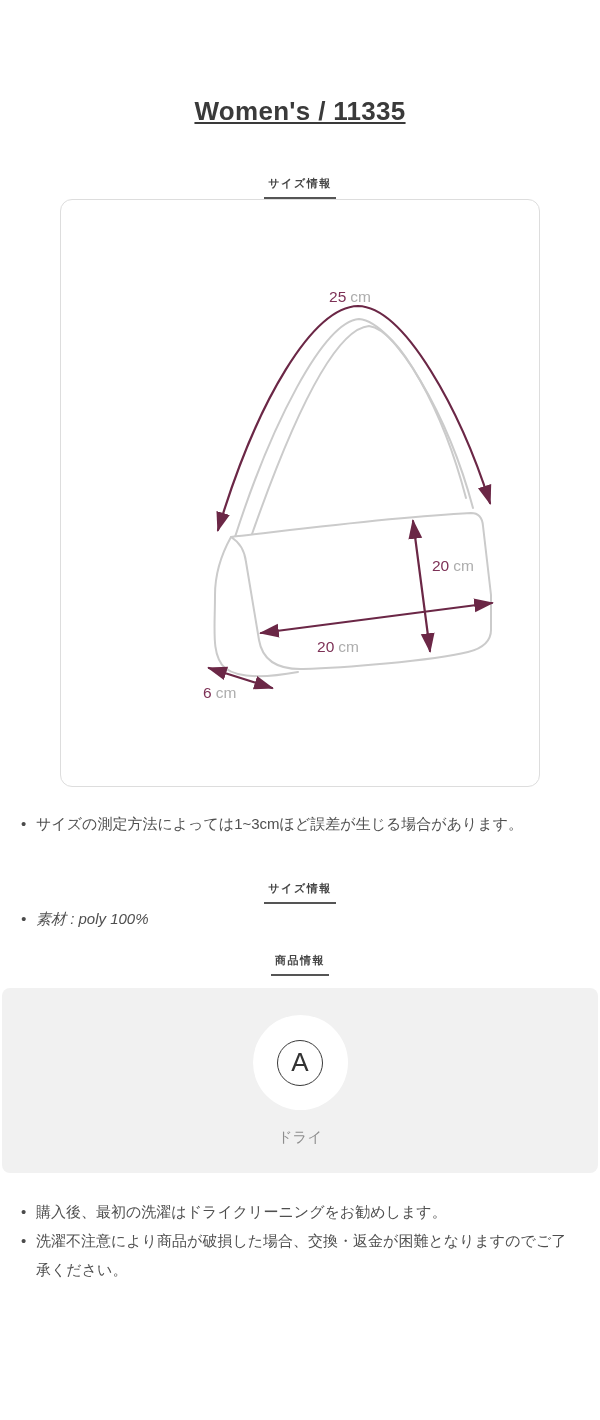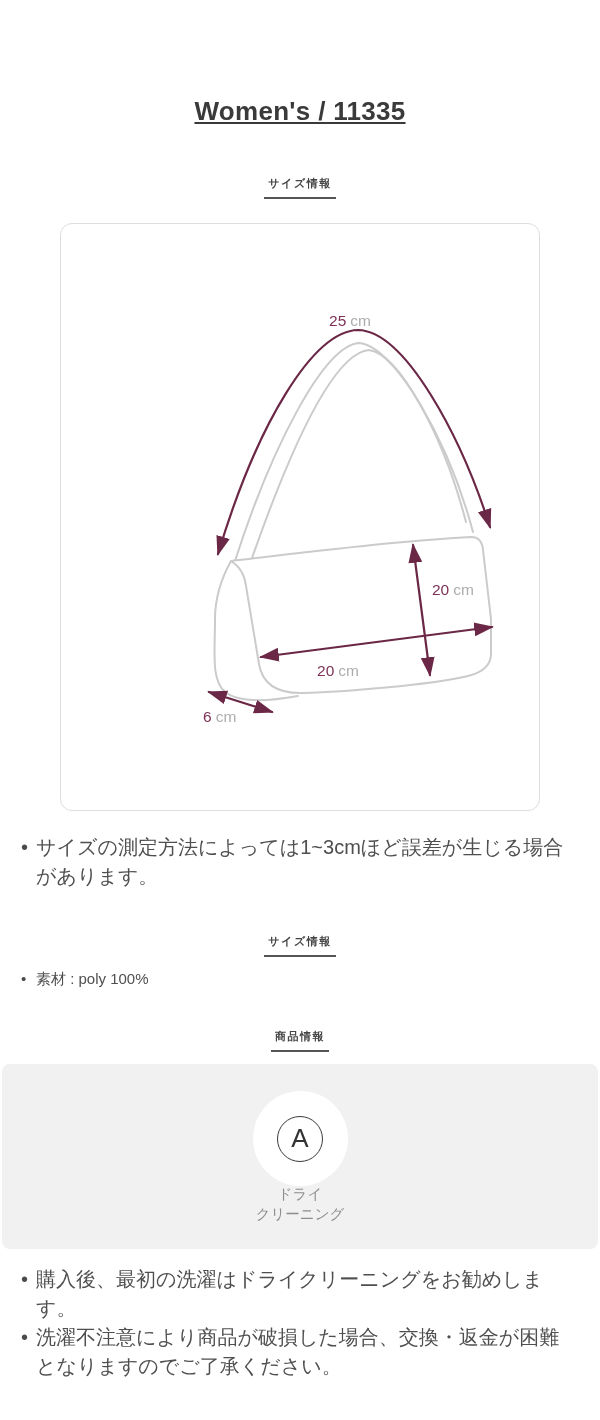--- a/index.html
+++ b/index.html
@@ -24,68 +24,69 @@
     font-weight:700;
     color:#454545;
     letter-spacing:1.5px;
     padding:0 4px 6px;
     border-bottom:2px solid #555555;
   }
   .sec-head.first{margin-top:46px;}
   .diagram-box{
     box-sizing:border-box;
     width:480px;height:588px;
-    margin:24px auto 0;
+    margin:0 auto 0;
     border:1px solid #dddddd;
     border-radius:12px;
     overflow:hidden;
   }
   .diagram-box svg{display:block;}
   .bag-outline{fill:none;stroke:#cbcbcb;stroke-width:2;stroke-linecap:round;stroke-linejoin:round;}
   .bag-panel{fill:#ffffff;stroke:#cbcbcb;stroke-width:2;stroke-linejoin:round;}
   .measure{fill:none;stroke:#6b2746;stroke-width:2.2;stroke-linecap:round;}
   #arrowhead path{fill:#6b2746;}
   .m-val{fill:#7d3156;font-size:15.5px;font-family:"Liberation Sans","DejaVu Sans",sans-serif;}
   .m-unit{fill:#adadad;font-size:15.5px;font-family:"Liberation Sans","DejaVu Sans",sans-serif;}
   .note-list{
     list-style:none;
     margin:22px 0 0;
     padding:0 18px 0 20px;
   }
   .note-list li{
     position:relative;
     padding-left:16px;
-    font-size:20px;
+    font-size:15px;
     line-height:29px;
     color:#4f4f4f;
   }
   .note-list li::before{
     content:"\2022";
     position:absolute;left:1px;top:0;
     color:#4b4b4b;
   }
   .sec-head.second{margin-top:40px;}
   .info-list{
     list-style:none;
-    margin:7px 0 0;
+    margin:0 0 0;
     padding:0 18px 0 20px;
+    font-style:italic;
   }
   .info-list li{
     position:relative;
     padding-left:16px;
     font-size:15px;
     line-height:30px;
     color:#4f4f4f;
   }
   .info-list li::before{
     content:"\2022";
     position:absolute;left:1px;top:0;
     color:#4b4b4b;
   }
-  .sec-head.third{margin-top:32px;}
+  .sec-head.third{margin-top:16px;}
   .care-box{
     height:185px;
     margin:12px 2px 0;
     background:#f1f1f1;
     border-radius:8px;
     text-align:center;
   }
   .care-circle{
     width:95px;height:95px;
     margin:0 auto;
@@ -96,26 +97,26 @@
   }
   .care-ring{
     width:44px;height:44px;
     border:1.5px solid #3a3a3a;
     border-radius:50%;
     display:flex;align-items:center;justify-content:center;
     font-size:26px;
     color:#333333;
   }
   .care-label{
-    position:relative;top:25px;
+    position:relative;top:44px;
     font-size:14.5px;
     line-height:20px;
     color:#8d8d8d;
   }
-  .bottom-notes{margin-top:16px;padding-right:27px;}
+  .bottom-notes{margin-top:24px;padding-right:27px;}
 </style>
 </head>
 <body>
 
 <h1 class="page-title">Women's / 11335</h1>
 
 <div class="sec-head first">
   <span class="label">サイズ情報</span>
 </div>
 
@@ -174,20 +175,19 @@
 </div>
 
 <div class="care-box">
   <div class="care-circle">
     <div class="care-ring">
       <span>A</span>
     </div>
   </div>
   <div class="care-label">
     <div>ドライ</div>
-    <div>クリーニング</div>
   </div>
 </div>
 
 <ul class="note-list bottom-notes">
   <li>購入後、最初の洗濯はドライクリーニングをお勧めします。</li>
   <li>洗濯不注意により商品が破損した場合、交換・返金が困難となりますのでご了承ください。</li>
 </ul>
 
 </body></html>

